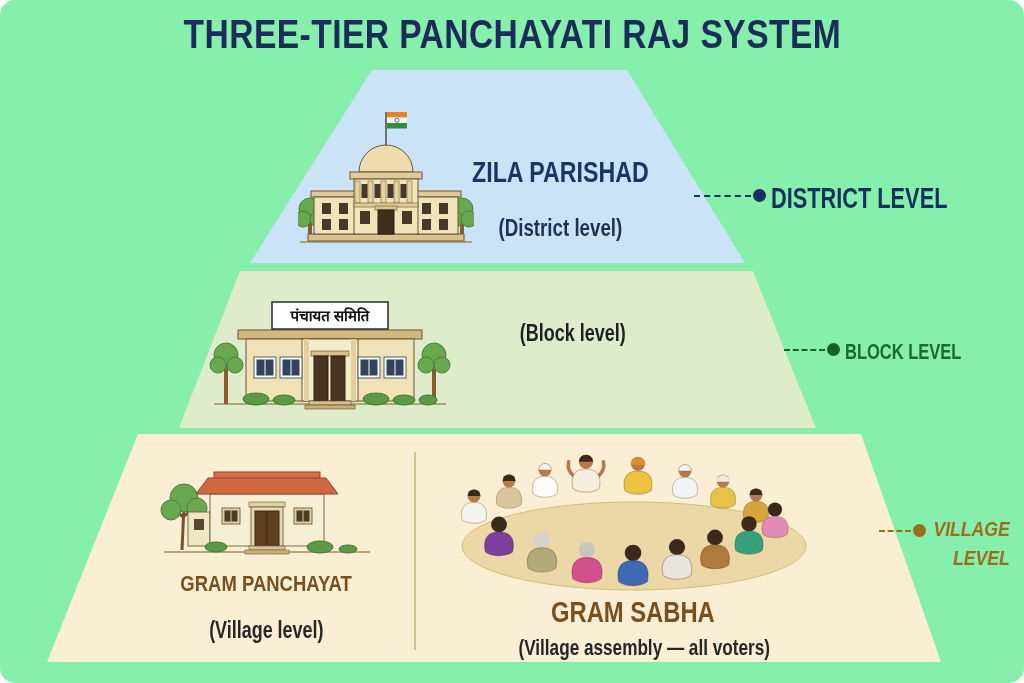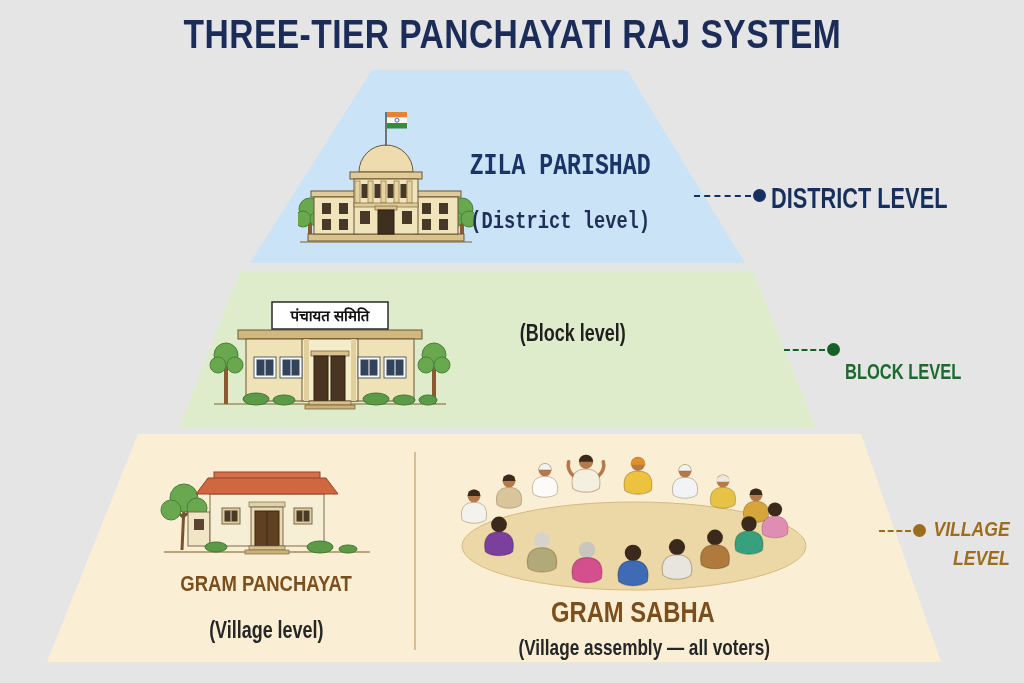--- a/index.html
+++ b/index.html
@@ -1,56 +1,56 @@
 <!DOCTYPE html>
 <html><head>
 <meta charset="utf-8">
 <style>
   html,body{margin:0;padding:0;background:#ffffff;}
-  .stage{position:relative;width:1024px;height:683px;background:#e5e5e5;overflow:hidden;
-         font-family:"Liberation Sans",sans-serif;}
+  .stage{position:relative;width:1024px;height:683px;background:#86efac;overflow:hidden;
+         font-family:"Liberation Sans",sans-serif;border-radius:15px;}
 
   
   .shape{position:absolute;inset:0;}
   .shape-district{background:#cbe3f6;clip-path:polygon(372px 70px,627px 70px,745px 263px,250px 263px);}
   .shape-block{background:#dfeccb;clip-path:polygon(240px 271px,753px 271px,816px 428px,179px 428px);}
   .shape-village{background:#faefd4;clip-path:polygon(138px 434px,861px 434px,941px 662px,47px 662px);}
 
   .v-divider{position:absolute;left:414px;top:452px;width:2px;height:198px;background:#d6c091;}
 
   .condensed{display:inline-block;white-space:nowrap;transform-origin:center center;} .cx75{transform:scaleX(.75);} .cx78{transform:scaleX(.78);}
   .cx80{transform:scaleX(.80);} .cx82{transform:scaleX(.82);} .cx84{transform:scaleX(.84);}
 
   .title-wrap{position:absolute;left:0;top:12px;width:1024px;text-align:center;}
   .title-wrap .t{font-size:40px;font-weight:800;color:#1b2c58;letter-spacing:.5px;}
 
   .tlabel{position:absolute;text-align:center;}
   .tlabel .name{font-weight:800;}
   .tlabel .sub{font-weight:600;}
 
-  .district-label{left:410px;top:150px;width:300px;font-family:Liberation Mono, monospace;}
+  .district-label{left:410px;top:156px;width:300px;}
   .district-label .name{font-size:29px;color:#1b3468;}
   .district-label .sub{font-size:24px;color:#1e3055;margin-top:25px;}
 
   .block-label{left:423px;top:319px;width:300px;}
   .block-label .name{font-size:29px;color:#1a6b2d;}
   .block-label .sub{font-size:24px;color:#1f1f1f;}
 
   .gp-label{left:116px;top:571px;width:300px;}
   .gp-label .name{font-size:22px;color:#7a4f1d;}
   .gp-label .sub{font-size:23px;color:#262626;margin-top:20px;}
 
   .gs-label{left:483px;top:596px;width:300px;}
   .gs-label .name{font-size:29px;color:#7a4f1d;text-decoration:underline;}
   .gs-label .sub{font-size:22px;color:#262626;margin-top:6px;}
 
   .side{position:absolute;font-weight:800;}
   .side .condensed{transform-origin:left center;}
   .side-district{left:771px;top:182px;font-size:29px;color:#15305e;}
-  .side-block{left:845px;top:339px;font-size:22px;color:#1a6b2d;margin-top:20px;}
+  .side-block{left:845px;top:339px;font-size:22px;color:#1a6b2d;}
   .side-village{left:916px;top:514px;width:102px;font-size:21px;color:#9c6d1c;
                 text-align:right;line-height:1.4;font-style:italic;}
   .side-village .wrap2{display:inline-block;transform:scaleX(.84);transform-origin:center;}
 
   .connector{position:absolute;display:flex;align-items:center;height:13px;}
   .connector .dash{flex:1;height:0;border-top:2.5px dashed currentColor;}
   .connector .dot{width:13px;height:13px;border-radius:50%;background:currentColor;margin-left:2px;}
   .c-district{left:694px;top:189px;width:72px;color:#15305e;}
   .c-block{left:784px;top:343px;width:56px;color:#176128;}
   .c-village{left:879px;top:524px;width:47px;color:#9c6d1c;}

